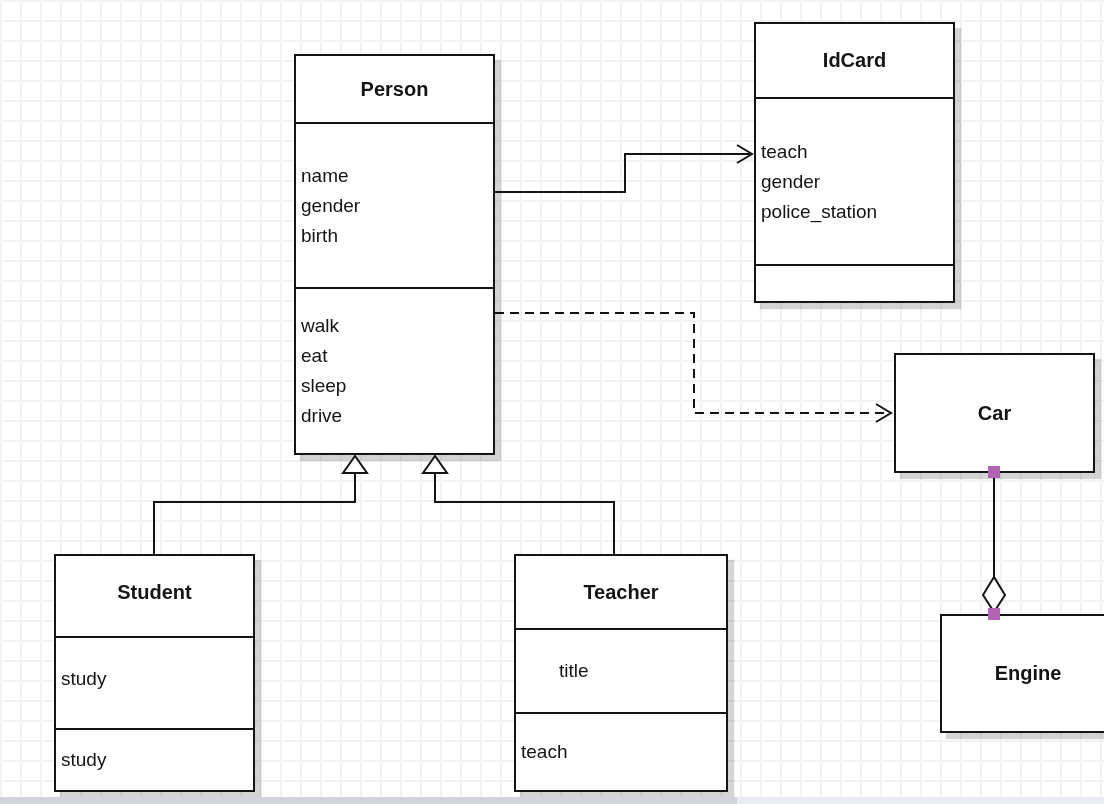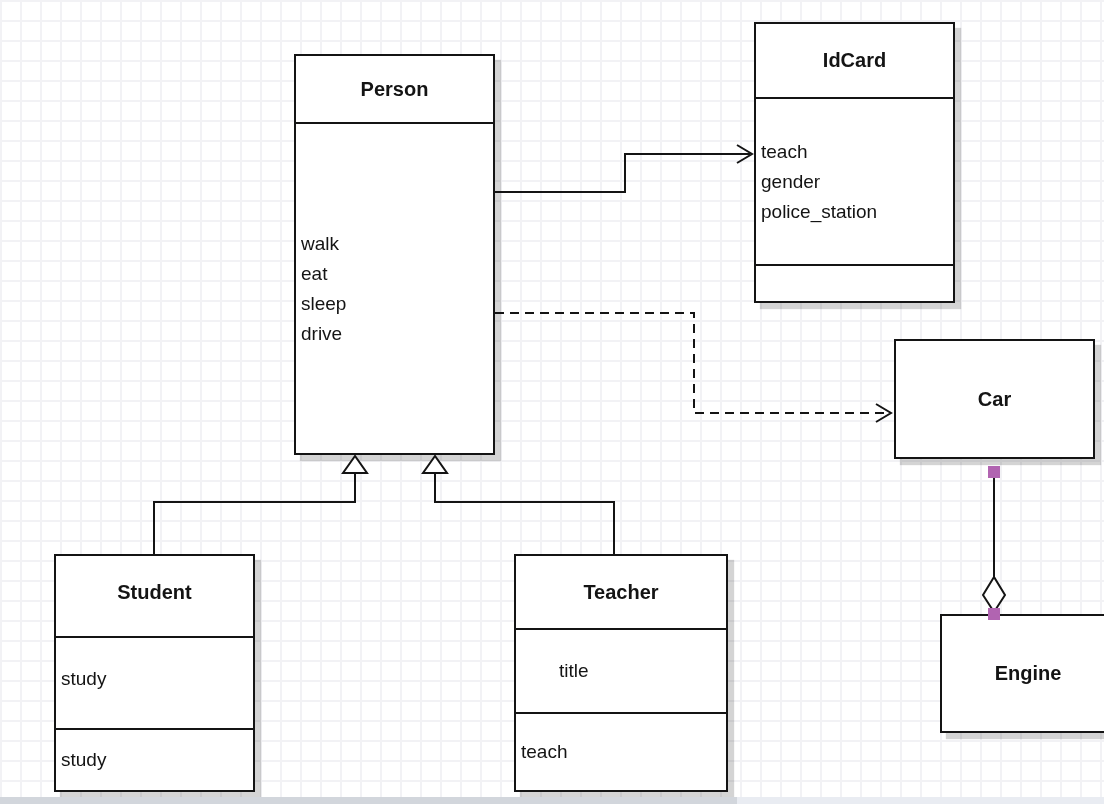--- a/index.html
+++ b/index.html
@@ -59,39 +59,44 @@
     background:#d2d6dc;
   }
 </style>
 </head>
 <body>
 
 <div class="canvas">
 
   <div class="uml-class" style="left:294px;top:54px;width:201px;height:401px;">
     <div class="cls-title" style="height:66px;">Person</div>
+    <div class="cls-compartment" style="flex:0 0 163px;">
+      <div class="member">name</div>
+      <div class="member">gender</div>
+      <div class="member">birth</div>
+    </div>
     <div class="cls-compartment">
       <div class="member">walk</div>
       <div class="member">eat</div>
       <div class="member">sleep</div>
       <div class="member">drive</div>
     </div>
   </div>
 
   <div class="uml-class" style="left:754px;top:13px;width:201px;height:281px;margin-top:9px;">
     <div class="cls-title" style="height:73px;">IdCard</div>
     <div class="cls-compartment" style="flex:0 0 165px;">
       <div class="member">teach</div>
       <div class="member">gender</div>
       <div class="member">police_station</div>
     </div>
     <div class="cls-compartment"></div>
   </div>
 
-  <div class="uml-class" style="left:894px;top:339px;width:201px;height:120px;">
+  <div class="uml-class" style="left:894px;top:353px;width:201px;height:120px;">
     <div class="simple-title">Car</div>
   </div>
 
   <div class="uml-class" style="left:940px;top:614px;width:176px;height:119px;">
     <div class="simple-title">Engine</div>
   </div>
 
   <div class="uml-class" style="left:54px;top:554px;width:201px;height:238px;gap:8px;">
     <div class="cls-title" style="height:72px;">Student</div>
     <div class="cls-compartment" style="flex:0 0 82px;">

